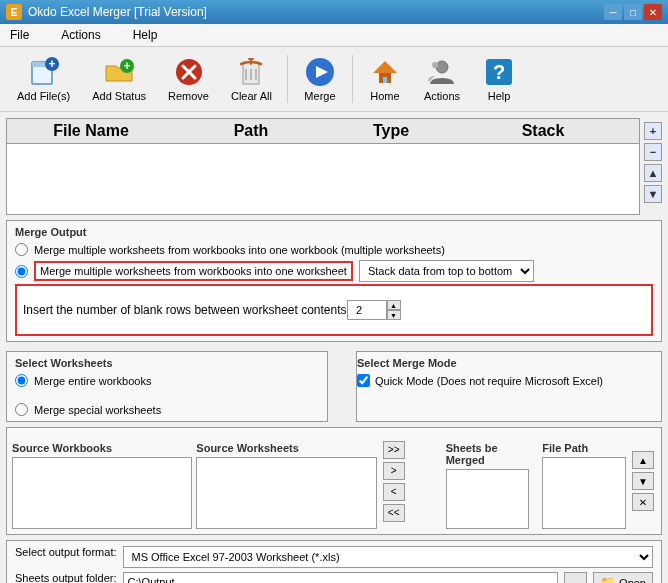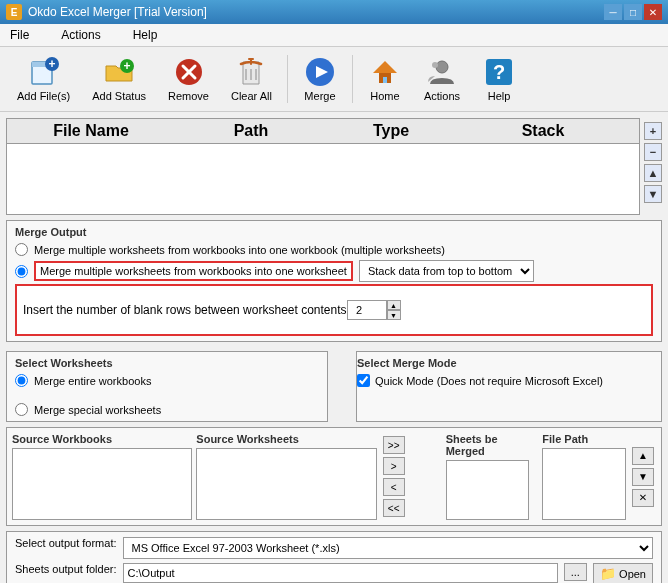--- a/index.html
+++ b/index.html
@@ -253,20 +253,21 @@
     }
     .workbooks-inner {
       display: flex;
       gap: 4px;
       height: 100%;
     }
     .workbook-list {
       flex: 1;
       display: flex;
       flex-direction: column;
+      margin-top: 9px;
     }
     .workbook-list-label {
       font-size: 11px;
       font-weight: bold;
       margin-bottom: 3px;
       color: #333;
     }
     .workbook-list-box {
       flex: 1;
       border: 1px solid #999;

